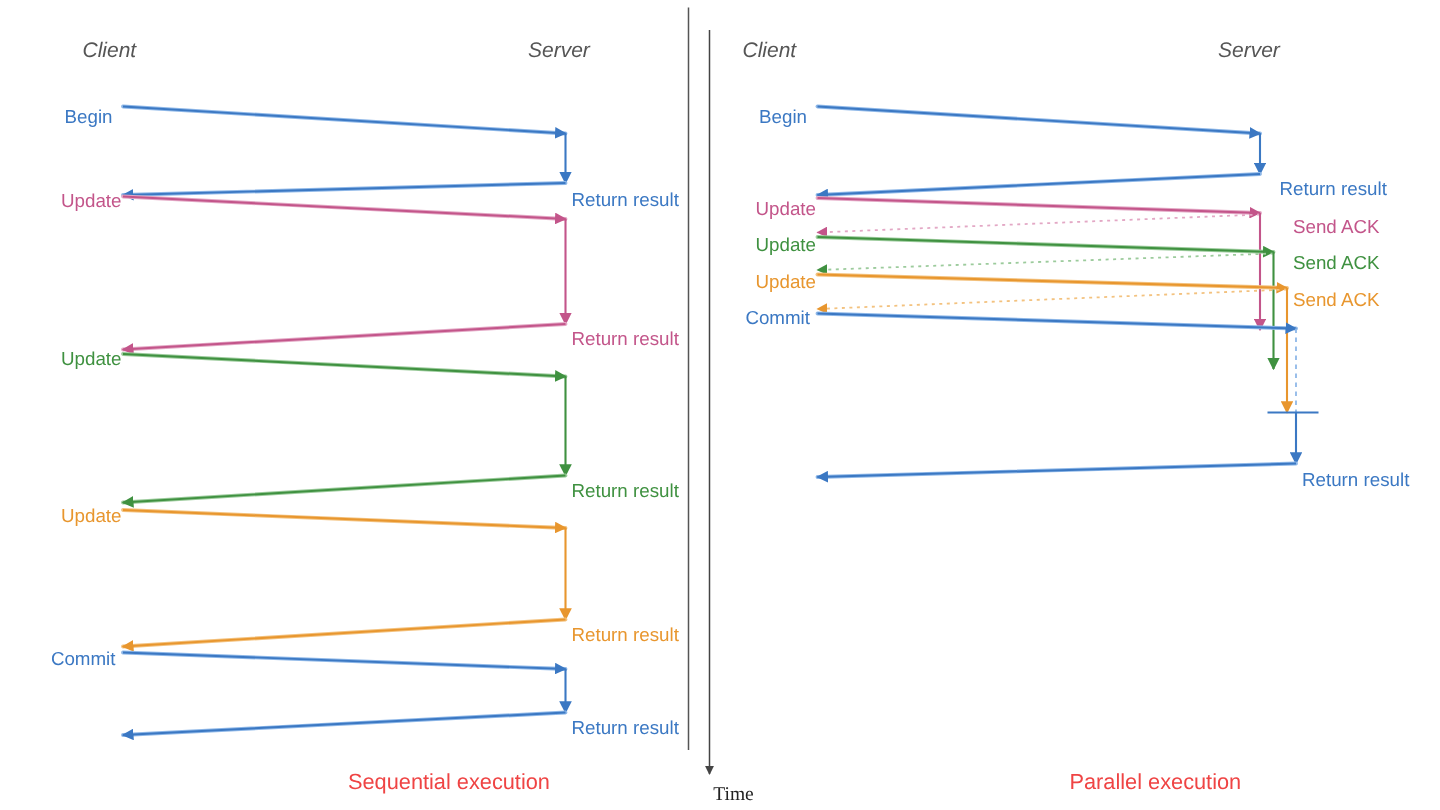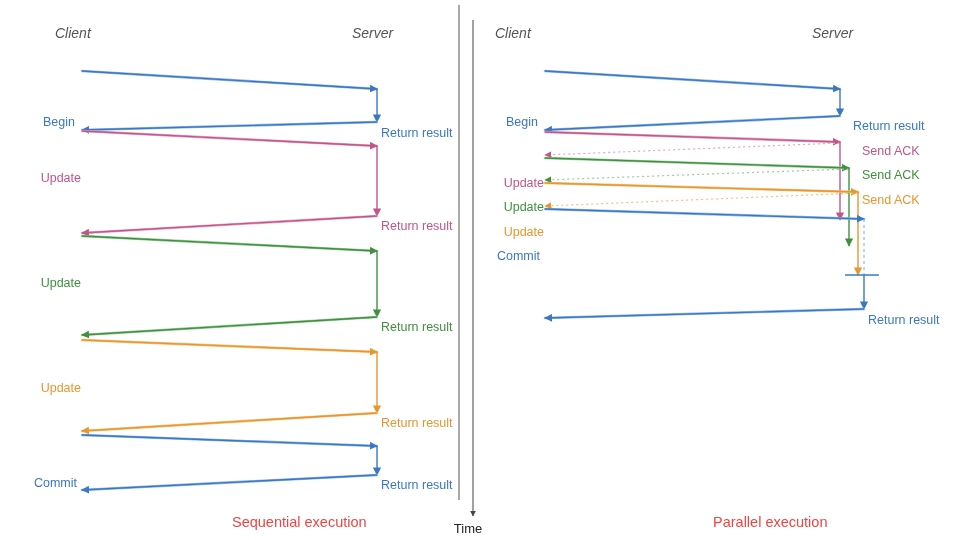--- a/index.html
+++ b/index.html
@@ -41,21 +41,20 @@
   .lbl.caption {
     font-size: 14.5px;
     color: #ef4444;
   }
   .lbl.timelbl {
     font-size: 13px;
     color: #222222;
   }
   .right-align {
     transform: translateX(-100%);
-    margin-top: 44px;
   }
 </style>
 </head>
 <body>
 
 <div id="stage">
   <svg class="layer" viewBox="0 0 960 540" xmlns="http://www.w3.org/2000/svg">
     <g id="defs-host">
         <defs>
           <marker id="ah-blue" viewBox="0 0 10 10" refX="9" refY="5" markerWidth="6" markerHeight="6" orient="auto-start-reverse" markerUnits="strokeWidth">
@@ -172,15 +171,15 @@
       <div class="lbl right-align" style="left: 544px; top: 133px; color: rgb(195, 85, 138);">Update</div>
       <div class="lbl right-align" style="left: 544px; top: 157px; color: rgb(63, 145, 64);">Update</div>
       <div class="lbl right-align" style="left: 544px; top: 182px; color: rgb(232, 150, 46);">Update</div>
       <div class="lbl right-align" style="left: 540px; top: 206px; color: rgb(59, 120, 195);">Commit</div>
       <div class="lbl" style="left: 853px; top: 120px; color: rgb(59, 120, 195);">Return result</div>
       <div class="lbl" style="left: 862px; top: 145px; color: rgb(195, 85, 138);">Send ACK</div>
       <div class="lbl" style="left: 862px; top: 169px; color: rgb(63, 145, 64);">Send ACK</div>
       <div class="lbl" style="left: 862px; top: 194px; color: rgb(232, 150, 46);">Send ACK</div>
       <div class="lbl" style="left: 868px; top: 314px; color: rgb(59, 120, 195);">Return result</div>
       <div class="lbl caption" style="left: 713px; top: 515px; text-align: center;">Parallel execution</div>
-      <div class="lbl timelbl" style="left: 468px; top: 522px; transform: translateX(-50%);">Time</div>
+      <div class="lbl timelbl" style="left: 489px; top: 522px; transform: translateX(-50%); font-family: Liberation Serif, serif;">Time</div>
     </div>
 </div>
 
 </body></html>

